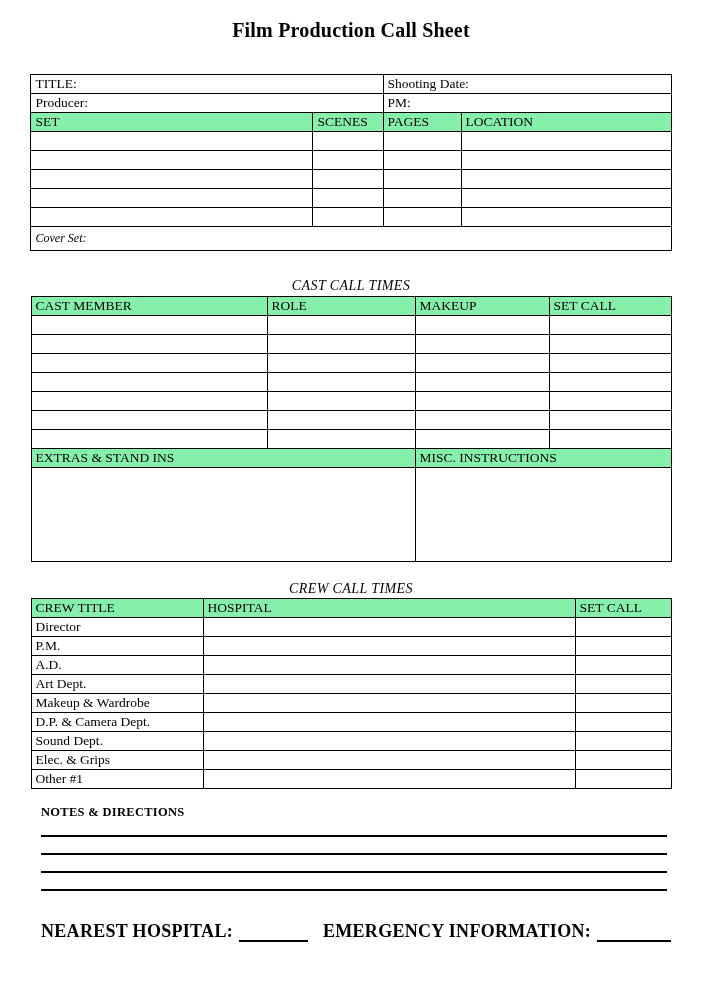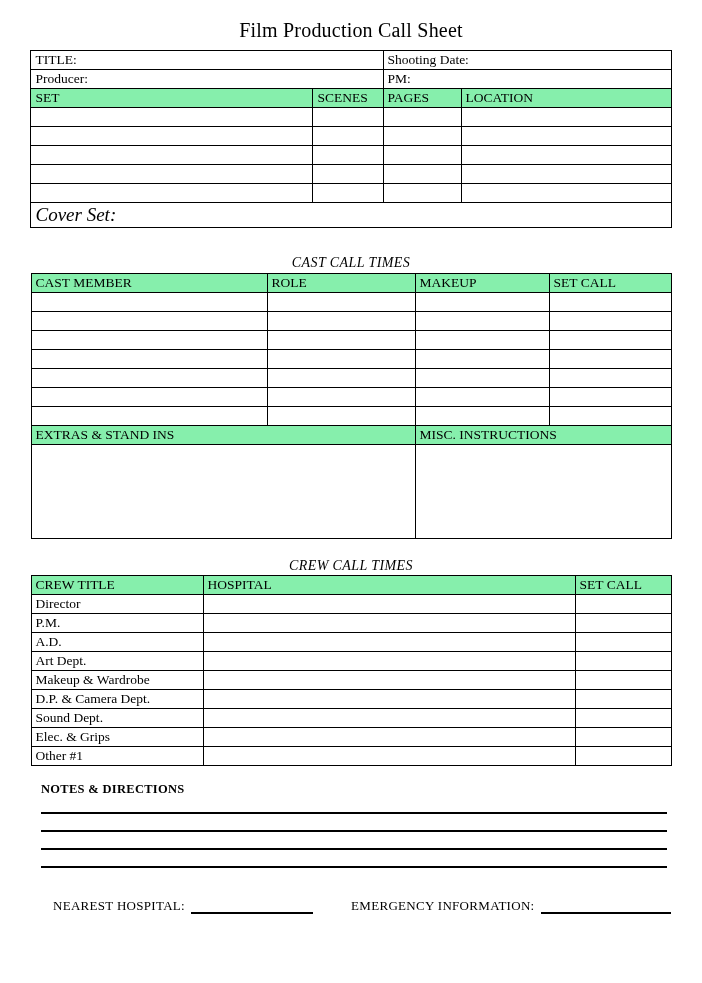--- a/index.html
+++ b/index.html
@@ -20,21 +20,21 @@
     width: 702px;
     height: 983px;
     position: relative;
     box-sizing: border-box;
   }
 
   
   .doc-title {
     text-align: center;
     font-size: 20px;
-    font-weight: normal;
+    font-weight: bold;
     font-family: "Liberation Serif", "DejaVu Serif", serif;
     letter-spacing: 0.2px;
     margin: 0;
     padding-top: 18px;
     padding-bottom: 0;
     line-height: 1.2;
   }
 
   
   .sheet-table {
@@ -62,28 +62,28 @@
   }
   .lbl-bold {
     font-weight: bold;
     font-size: 13.5px;
   }
   .row-empty td {
     height: 19px;
   }
   .cover-set {
     font-style: italic;
-    font-size: 19px;
+    font-size: 12px;
     font-weight: normal;
     font-family: Liberation Serif, serif;
   }
 
   
   .block-top {
-    margin-top: 8px;
+    margin-top: 32px;
   }
   .section-caption {
     text-align: center;
     font-weight: normal;
     font-style: italic;
     font-size: 14px;
     font-family: "Liberation Serif", "DejaVu Serif", serif;
     letter-spacing: 0.4px;
     margin: 0;
     padding: 0 0 1px 0;
@@ -125,25 +125,24 @@
   .footer-row {
     width: 640px;
     margin: 0 auto;
     padding-top: 14px;
     display: flex;
     align-items: flex-end;
     padding-left: 10px;
     box-sizing: border-box;
   }
   .footer-label {
-    font-weight: normal;
-    font-size: 13px;
+    font-weight: bold;
+    font-size: 18px;
     letter-spacing: 0.3px;
     white-space: nowrap;
-    margin-left: 12px;
   }
   .footer-blank {
     border-bottom: 2px solid #000000;
     height: 11px;
     margin-left: 6px;
   }
   .blank-hosp { width: 138px; }
   .blank-emerg { width: 148px; }
   .footer-spacer { width: 30px; }
 </style>

